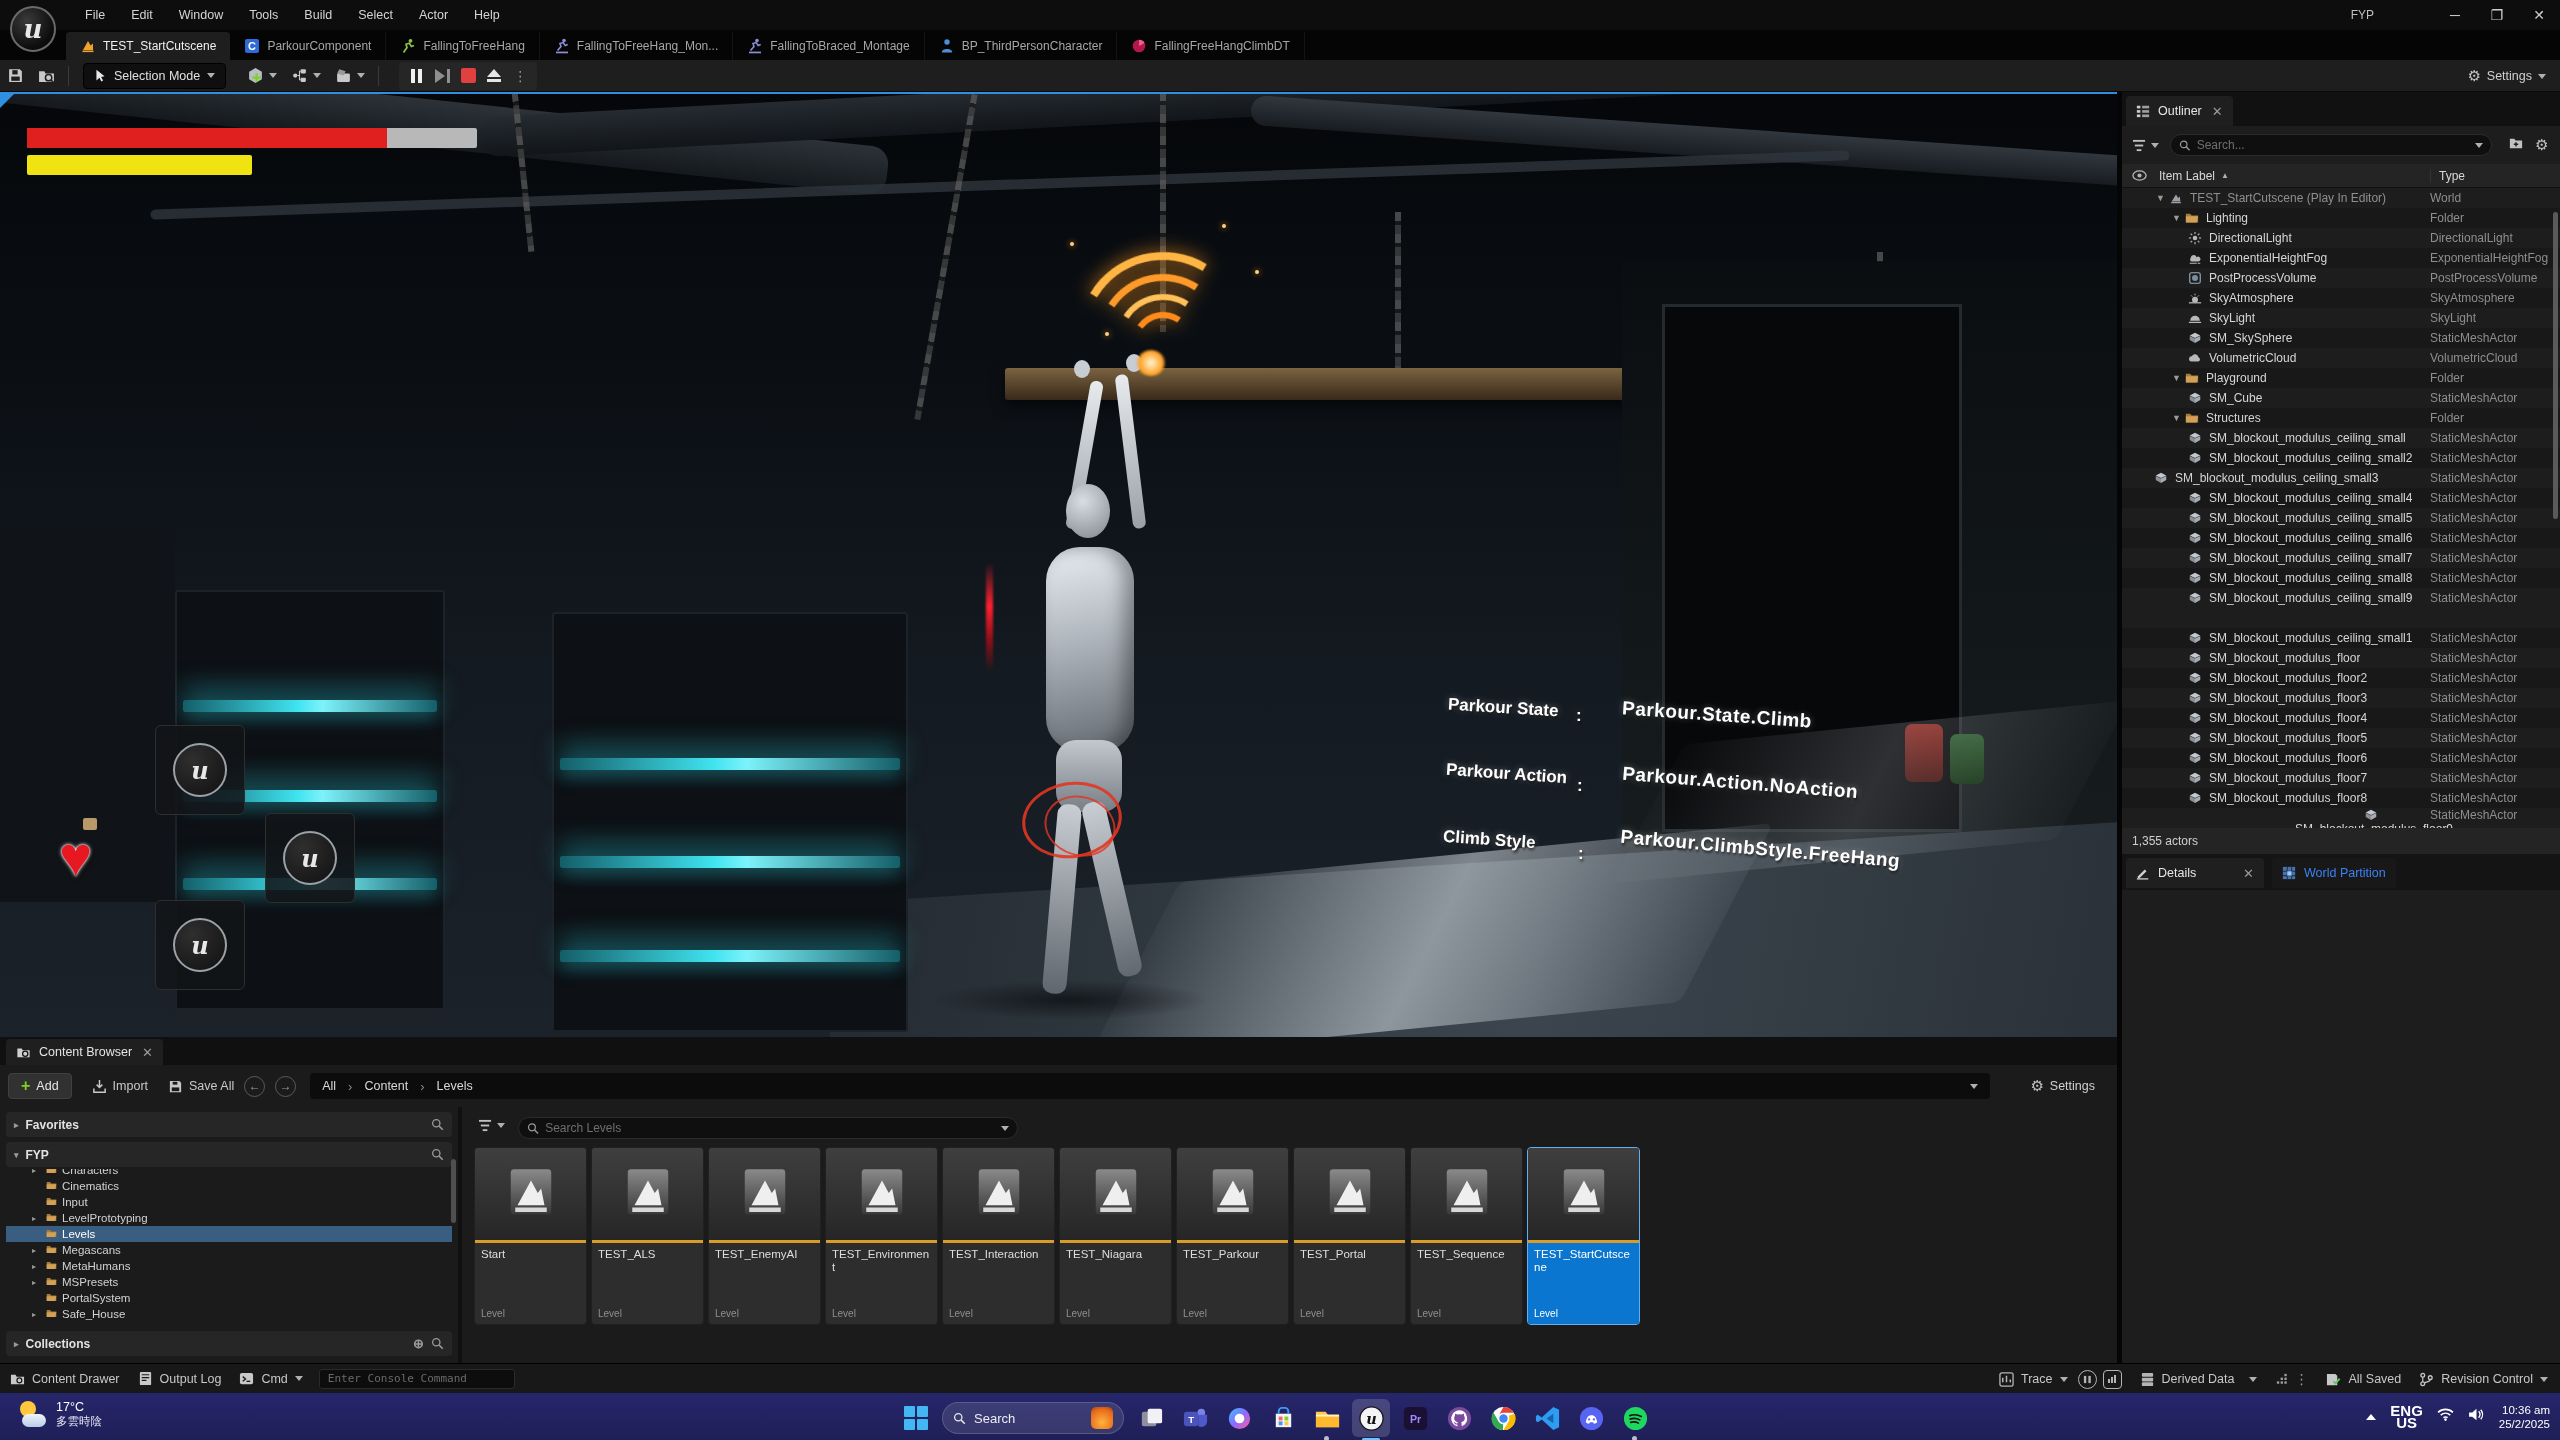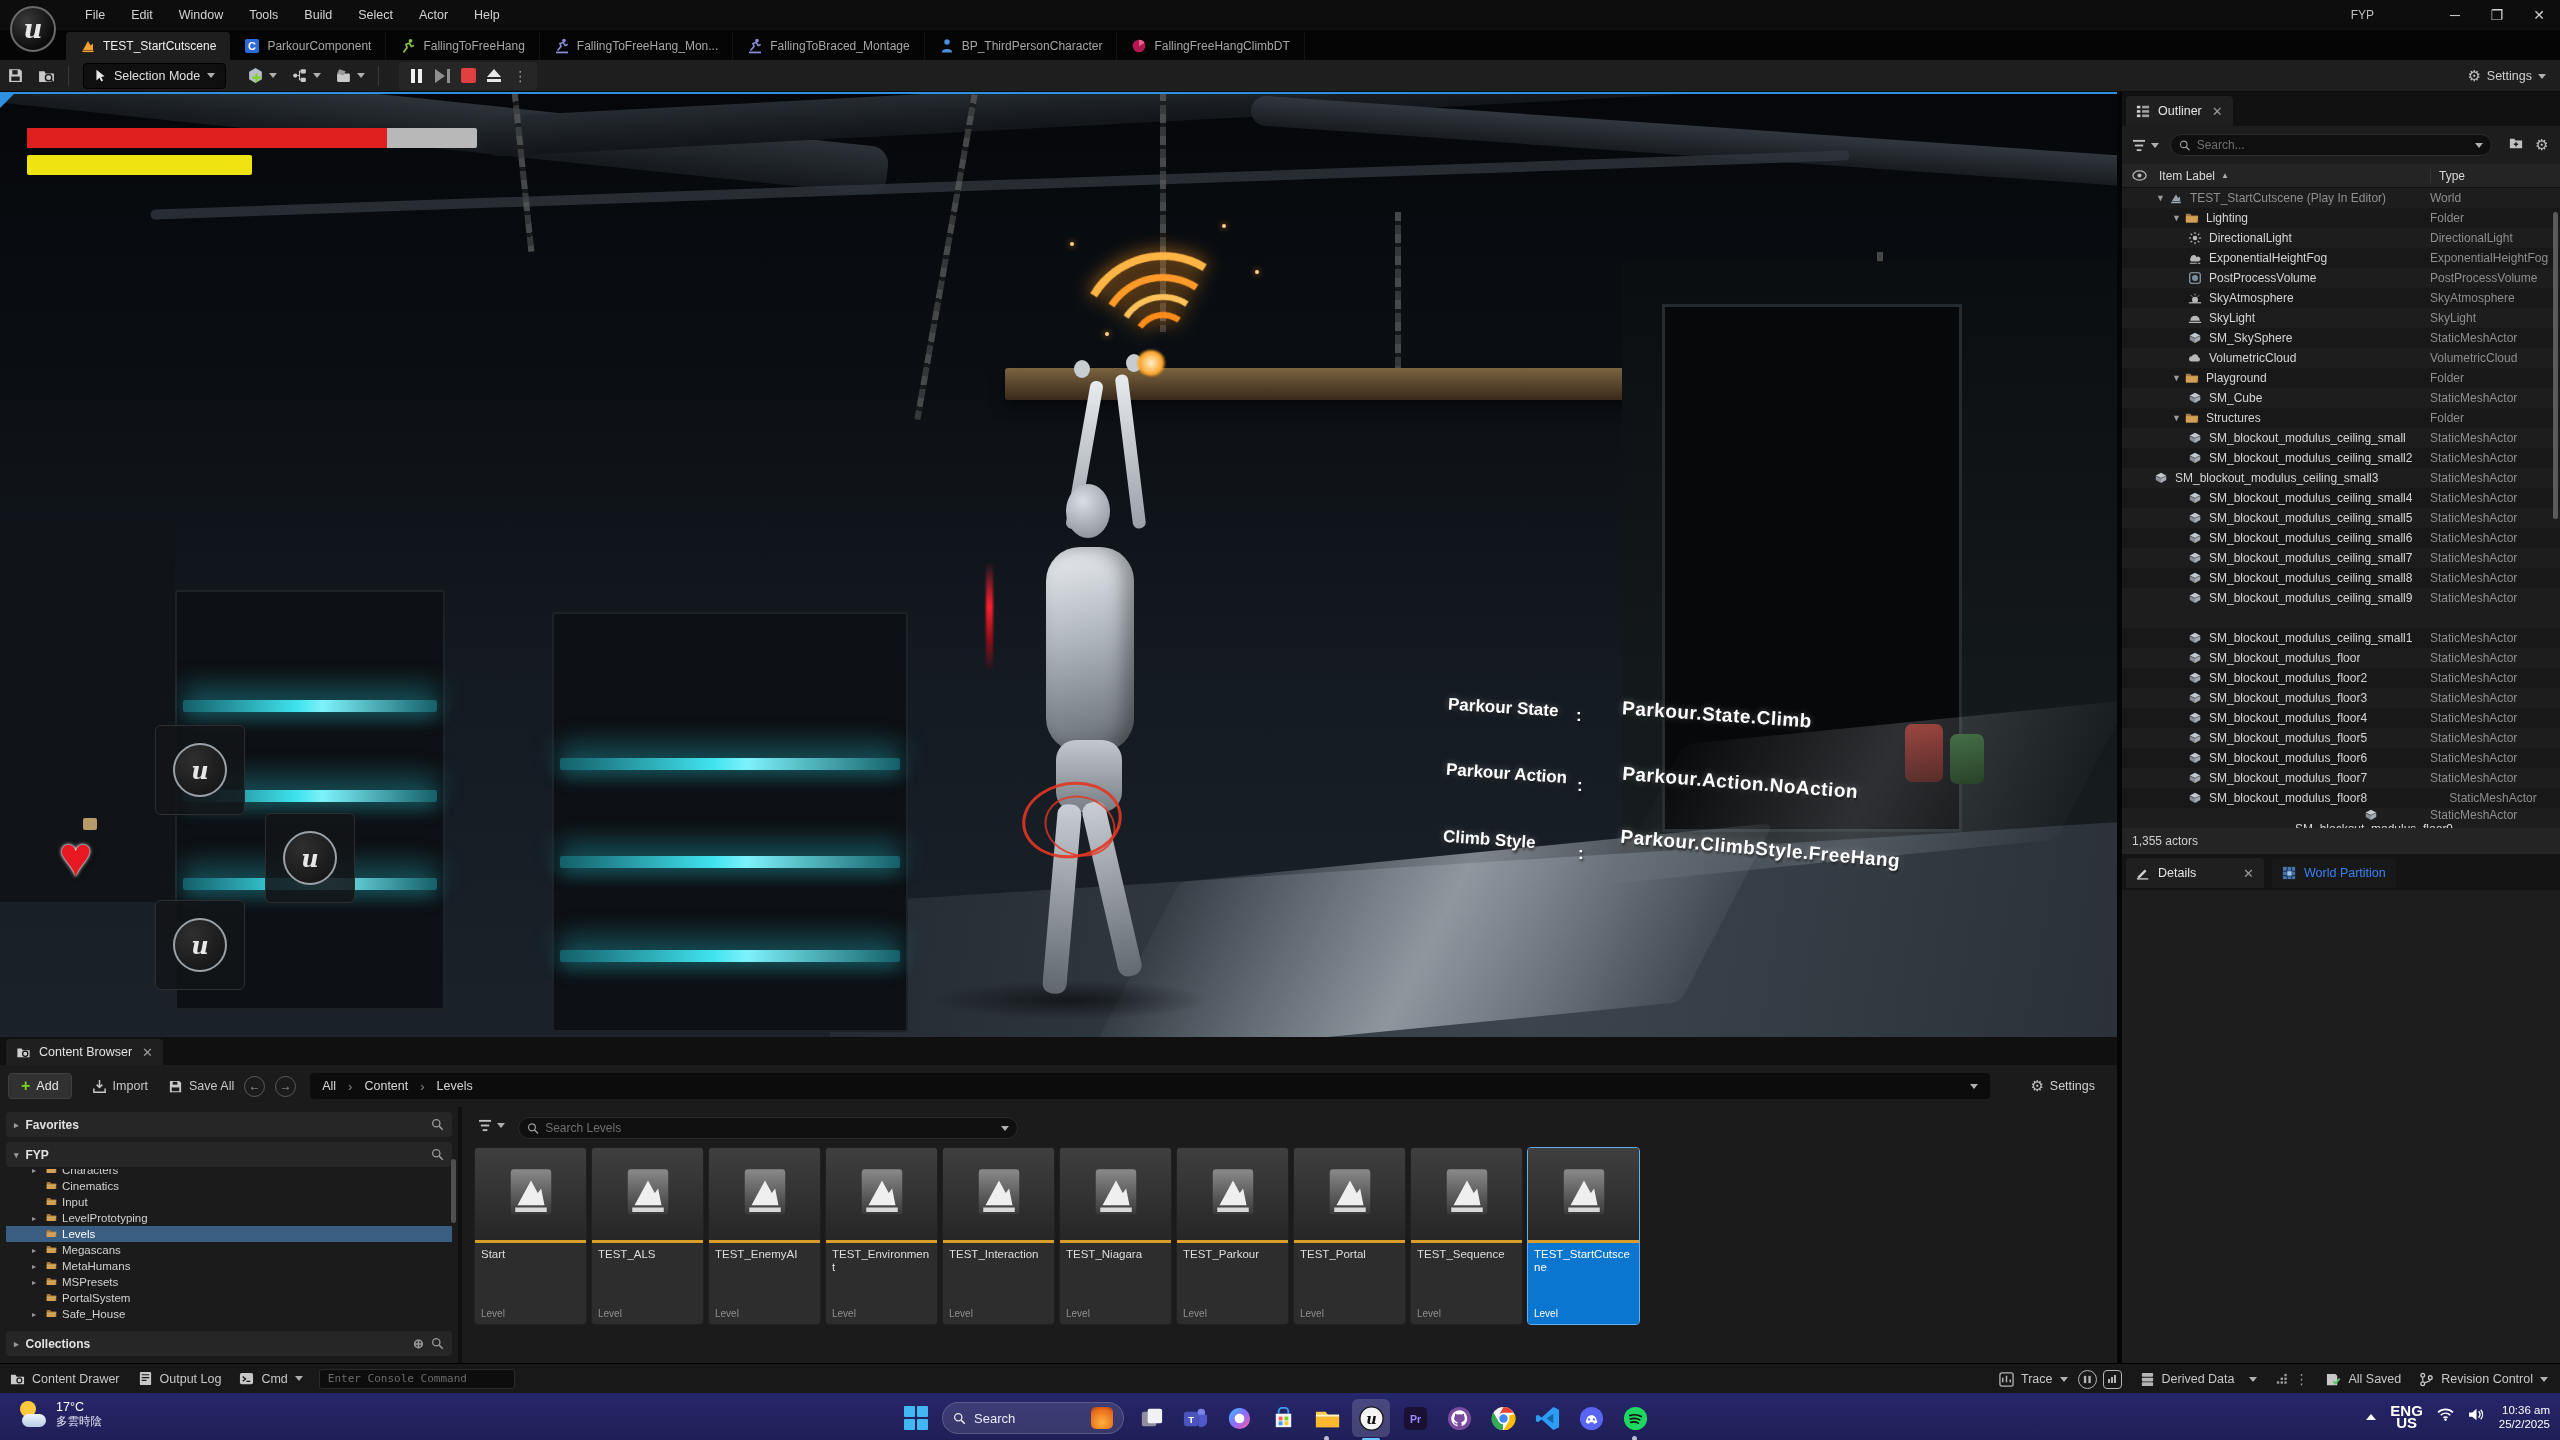--- a/index.html
+++ b/index.html
@@ -863,21 +863,21 @@
           <span class="oicon">
             <svg viewBox="0 0 16 16">
               <path d="M8 2l6 3-6 3-6-3z" fill="#c3c8ce"></path>
               <path d="M2 5.6v4.8l6 3.2V8.6z" fill="#8a9096"></path>
               <path d="M14 5.6v4.8l-6 3.2V8.6z" fill="#a6acb2"></path>
             </svg>
           </span>
           <span class="olabel">SM_blockout_modulus_floor7</span>
           <span class="otype">StaticMeshActor</span>
         </div>
-        <div class="orow" style="padding-left: 66px; text-align: center;">
+        <div class="orow" style="padding-left: 66px;">
           <span class="oicon">
             <svg viewBox="0 0 16 16">
               <path d="M8 2l6 3-6 3-6-3z" fill="#c3c8ce"></path>
               <path d="M2 5.6v4.8l6 3.2V8.6z" fill="#8a9096"></path>
               <path d="M14 5.6v4.8l-6 3.2V8.6z" fill="#a6acb2"></path>
             </svg>
           </span>
           <span class="olabel">SM_blockout_modulus_floor8</span>
           <span class="otype">StaticMeshActor</span>
         </div>

